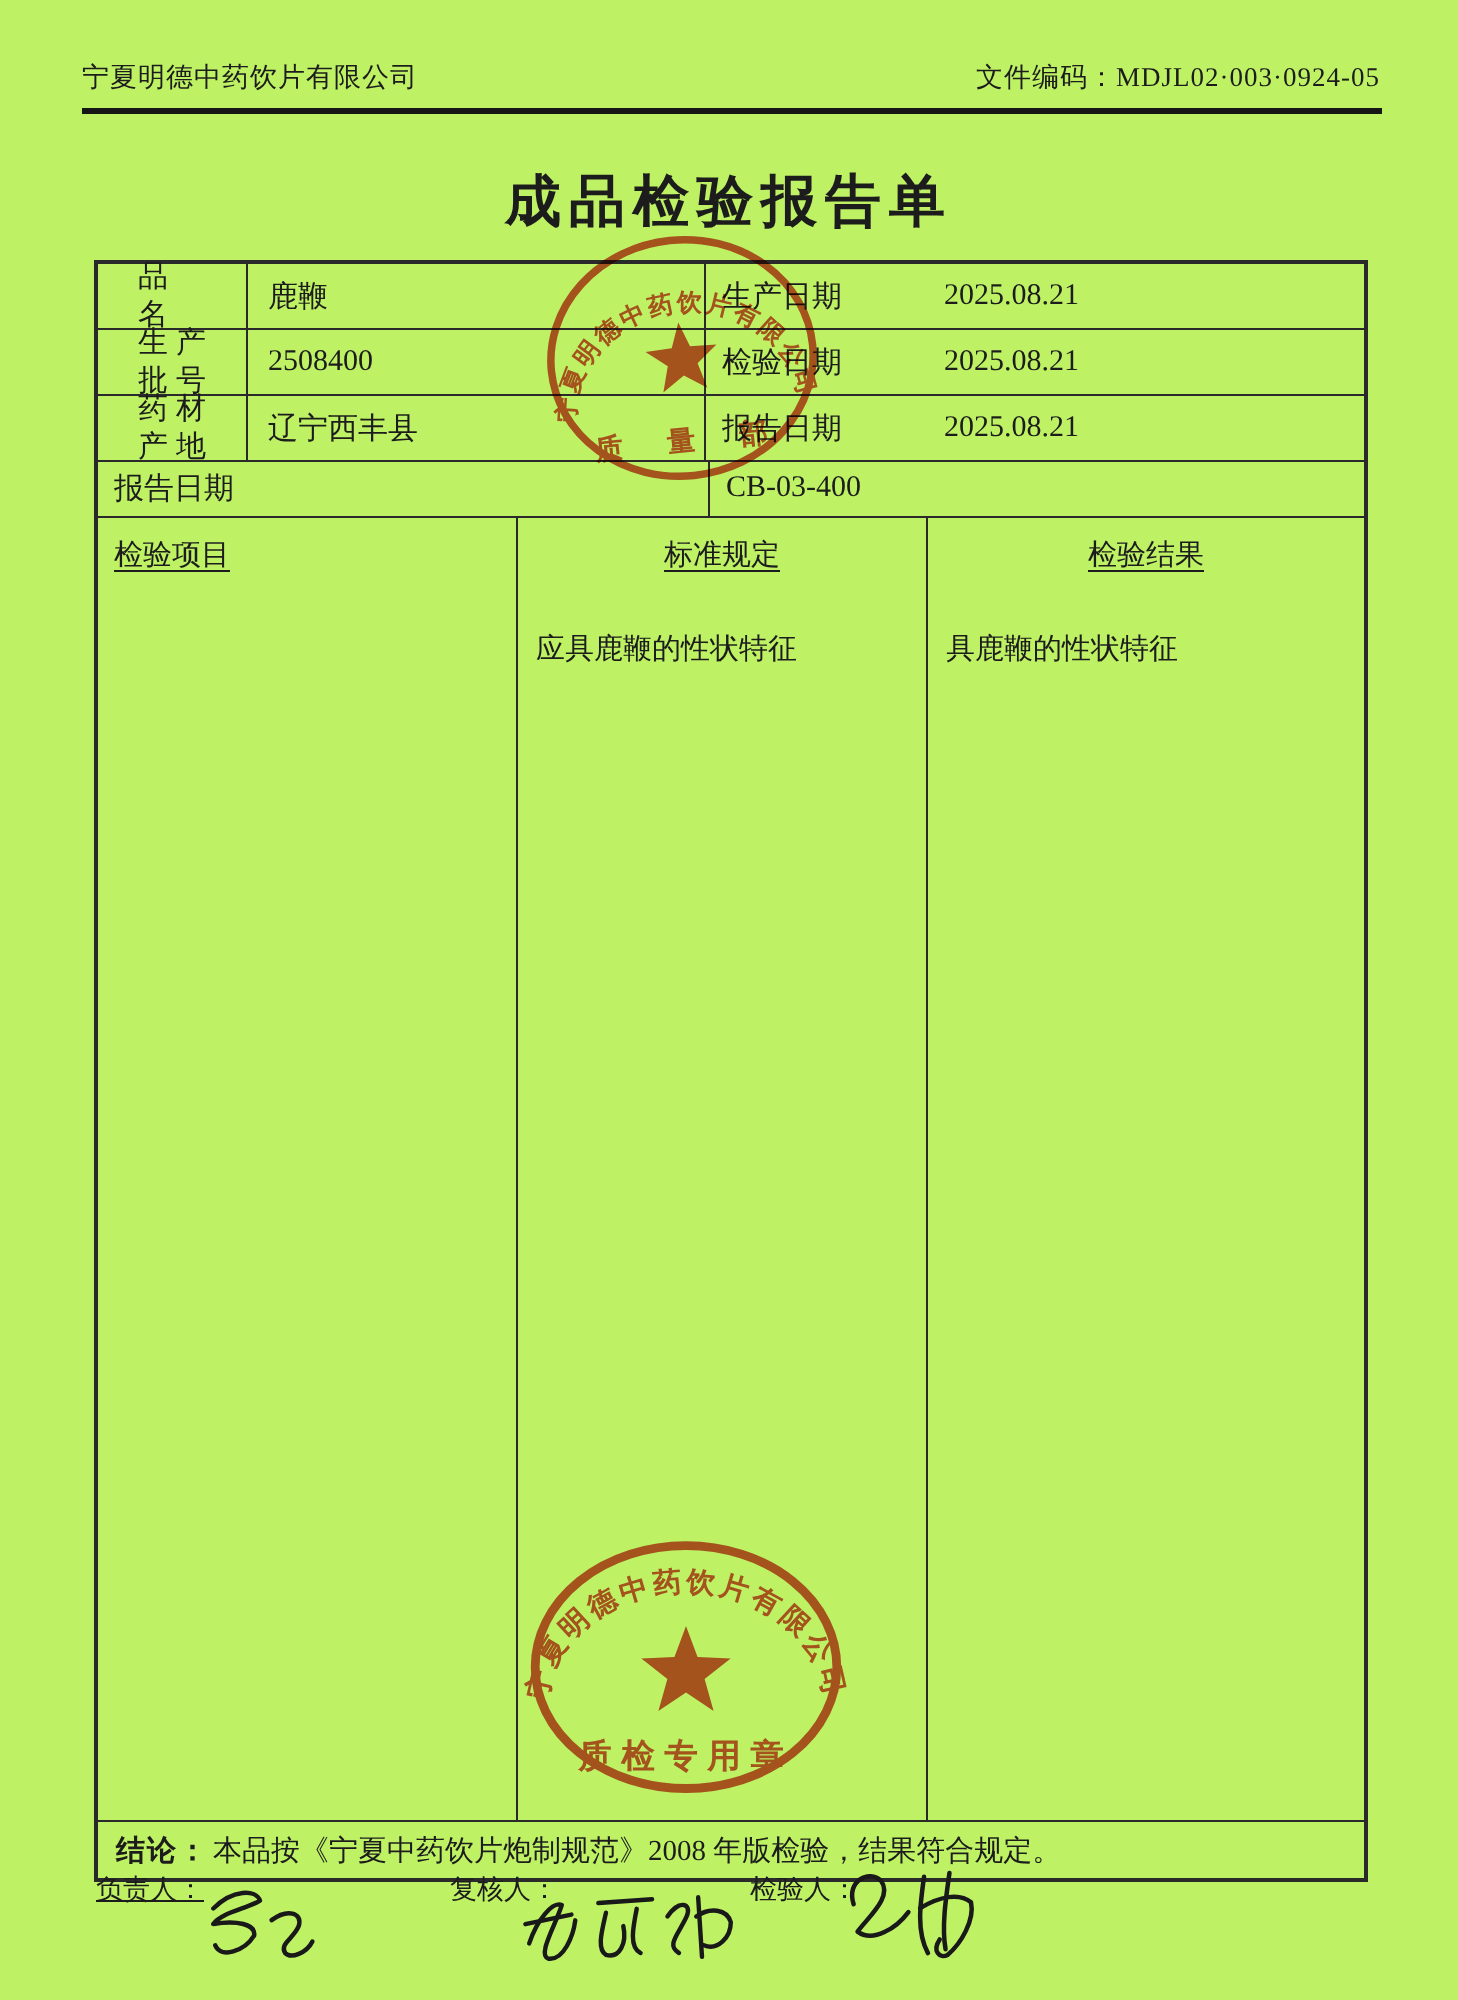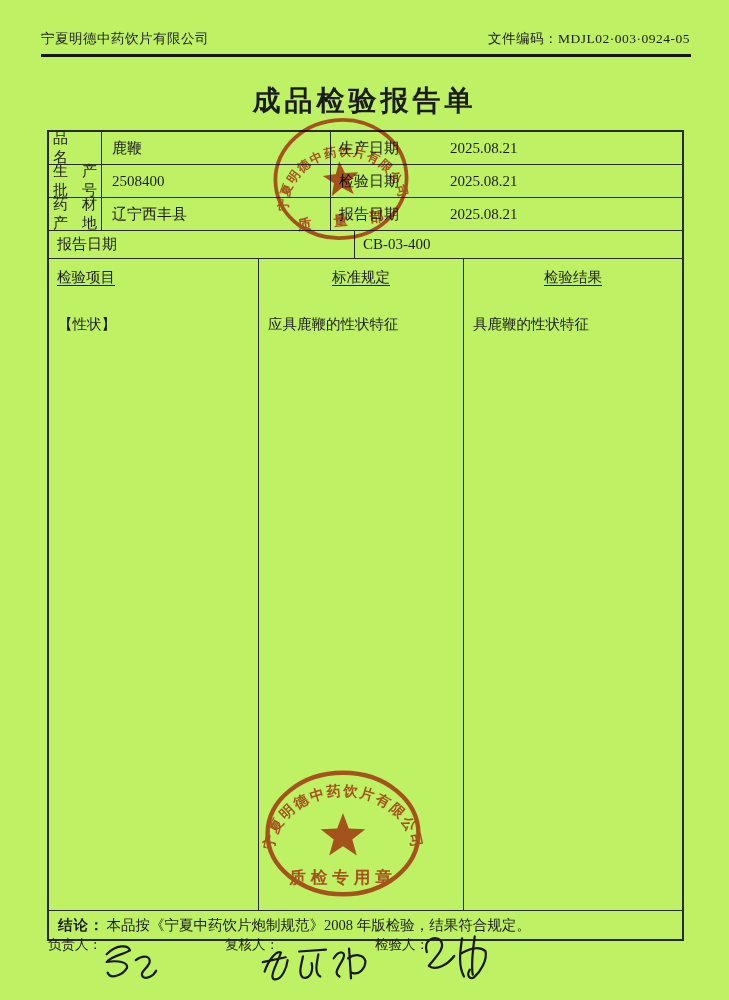--- a/index.html
+++ b/index.html
@@ -13,21 +13,21 @@
 
   
   .title { position:absolute; top:82px; left:0; width:100%; text-align:center; font-size:28px; font-weight:bold; letter-spacing:4px; }
 
   
   .tbl { position:absolute; left:47px; top:130px; width:637px; border:2px solid #2a2a2a; background:transparent; }
   .row { display:flex; border-bottom:1.6px solid #2a2a2a; align-items:stretch; }
   .cell { display:flex; align-items:center; font-size:15px; }
   .bR { border-right:1.6px solid #2a2a2a; }
   .r-info { height:33px; }
-  .c-label { width:53px; padding:0 4px; }
+  .c-label { width:75px; padding:0 20px; }
   .c-label-inner { width:100%; text-align:justify; text-align-last:justify; }
   .c-value { width:229px; padding-left:10px; }
   .c-rest { flex:1; padding-left:8px;gap:13px; }
   .c-label2 { width:92px; }
   .c-value2 { padding-left:6px; font-family:"Liberation Serif","DejaVu Serif",serif; }
   .r-repno { height:28px; }
   .c-repno-label { width:306px; padding-left:8px; }
   .c-repno-val { flex:1; padding-left:8px; }
 
   .body3 { display:flex; height:652px; border-bottom:1.6px solid #2a2a2a; }
@@ -40,21 +40,21 @@
   .col2 .col-h, .col3 .col-h { text-align:center; }
   .col-c { margin-top:28px; padding-left:9px; text-align:left; font-size:14.5px; }
 
   .r-concl { height:28px; font-size:14.5px; align-items:center; display:flex; padding-left:9px; border-bottom:none; }
   .concl-label { font-weight:bold; letter-spacing:1px; }
   .concl-text { margin-left:2px; }
 
   
   .sigs { position:absolute; left:47px; top:930px; right:40px; height:65px; font-size:13.5px; }
   .sig-label { position:absolute; top:6px; }
-  .sl1 { left:1px; } .sl2 { left:178px; } .sl3 { left:328px; }
+  .sl1 { left:1px;text-decoration:underline; } .sl2 { left:178px; } .sl3 { left:328px; }
   .sig-svg { position:absolute; }
   .ss1 { left:48px; top:8px; }
   .ss2 { left:208px; top:8px; }
   .ss3 { left:372px; top:0px; }
   .sig-path { fill:none; stroke:#191919; stroke-width:2.3; stroke-linecap:round; stroke-linejoin:round; }
 
   
   .stamp { position:absolute; mix-blend-mode:multiply; opacity:0.86; }
   .stamp-top { left:266px; top:110px; transform:rotate(-6deg); }
   .stamp-bottom { left:258px; top:764px; }
@@ -108,21 +108,20 @@
     </div>
 
     <div class="row r-repno">
       <div class="cell c-repno-label bR">报告日期</div>
       <div class="cell c-repno-val">CB-03-400</div>
     </div>
 
     <div class="body3">
       <div class="col col1 bR">
         <div class="col-h">检验项目</div>
-        <div class="col-c">【性状】</div>
       </div>
       <div class="col col2 bR">
         <div class="col-h">标准规定</div>
         <div class="col-c">应具鹿鞭的性状特征</div>
       </div>
       <div class="col col3">
         <div class="col-h">检验结果</div>
         <div class="col-c">具鹿鞭的性状特征</div>
       </div>
     </div>

